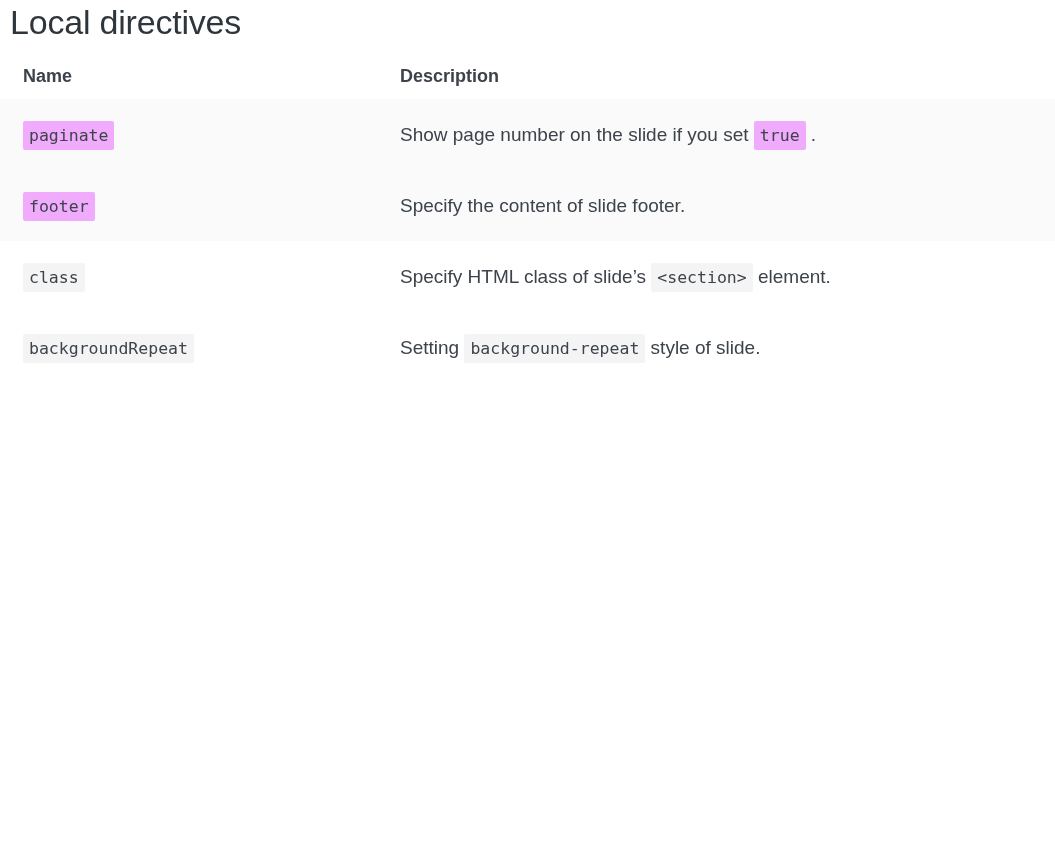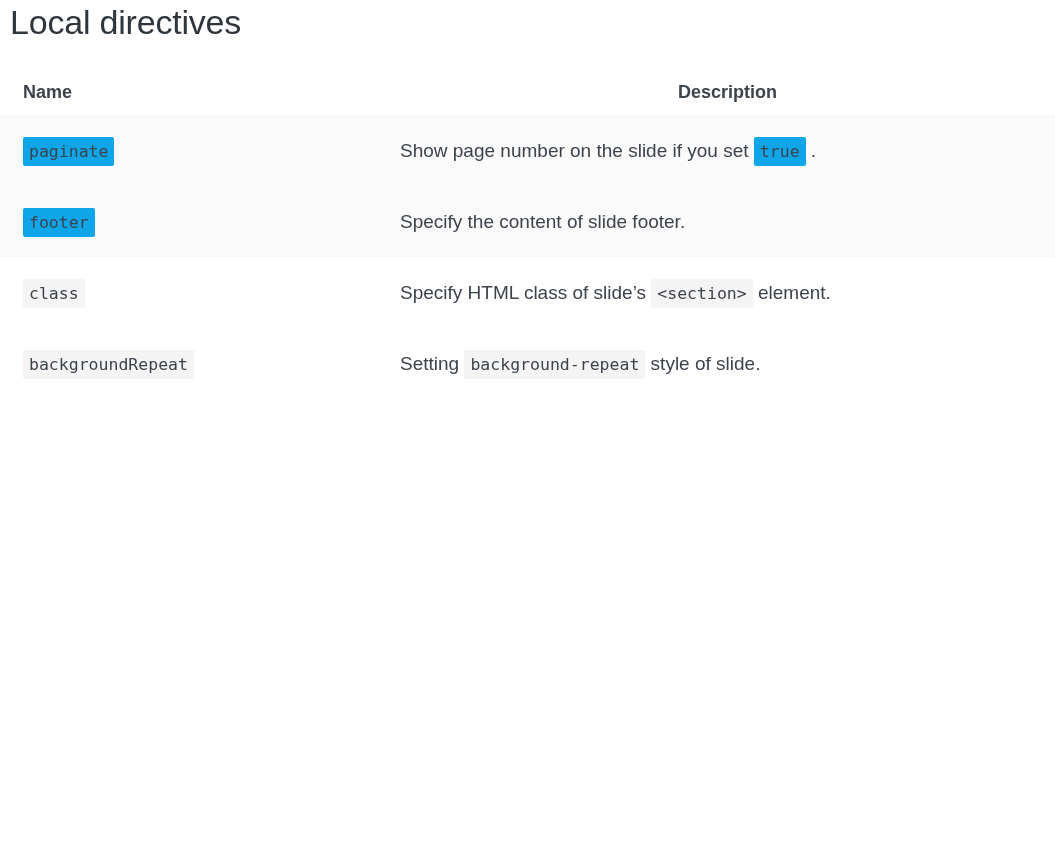--- a/index.html
+++ b/index.html
@@ -31,37 +31,37 @@
     letter-spacing: -0.2px;
     color: #2f353c;
     margin: 0;
     padding: 2px 0 0 10px;
   }
 
   .directives-table {
     width: 1055px;
     border-collapse: collapse;
     table-layout: fixed;
-    margin-top: 40px;
+    margin-top: 24px;
   }
 
   .directives-table col.col-name  { width: 390px; }
   .directives-table col.col-desc  { width: 665px; }
 
   .directives-table thead th {
     text-align: left;
     font-size: 18px;
     font-weight: 700;
     color: #3d434b;
     padding: 0 0 12px 0;
     background: #ffffff;
     border: none;
   }
   .directives-table thead th.th-name { padding-left: 23px; }
-  .directives-table thead th.th-desc { padding-left: 10px; text-align: center; }
+  .directives-table thead th.th-desc { padding-left: 10px; }
 
   .directives-table tbody tr { background: #ffffff; }
   .directives-table tbody tr.striped { background: #fafafa; }
 
   .directives-table tbody td {
     height: 71px;
     padding: 0;
     border: none;
     vertical-align: middle;
     font-size: 19px;
@@ -74,21 +74,21 @@
   code.chip {
     font-family: "DejaVu Sans Mono", monospace;
     font-size: 16.5px;
     line-height: 1;
     background: #f4f4f4;
     color: #3d434b;
     padding: 5px 6px;
     border-radius: 2px;
     white-space: pre;
   }
-  tr.striped code.chip { background: #0ea5e9; }
+  tr.striped code.chip { background: #f0abfc; }
 
   .desc-text { white-space: pre; }
 </style>
 </head>
 <body>
 
 <div class="page">
 
   <h1 class="page-title">Local directives</h1>
 

